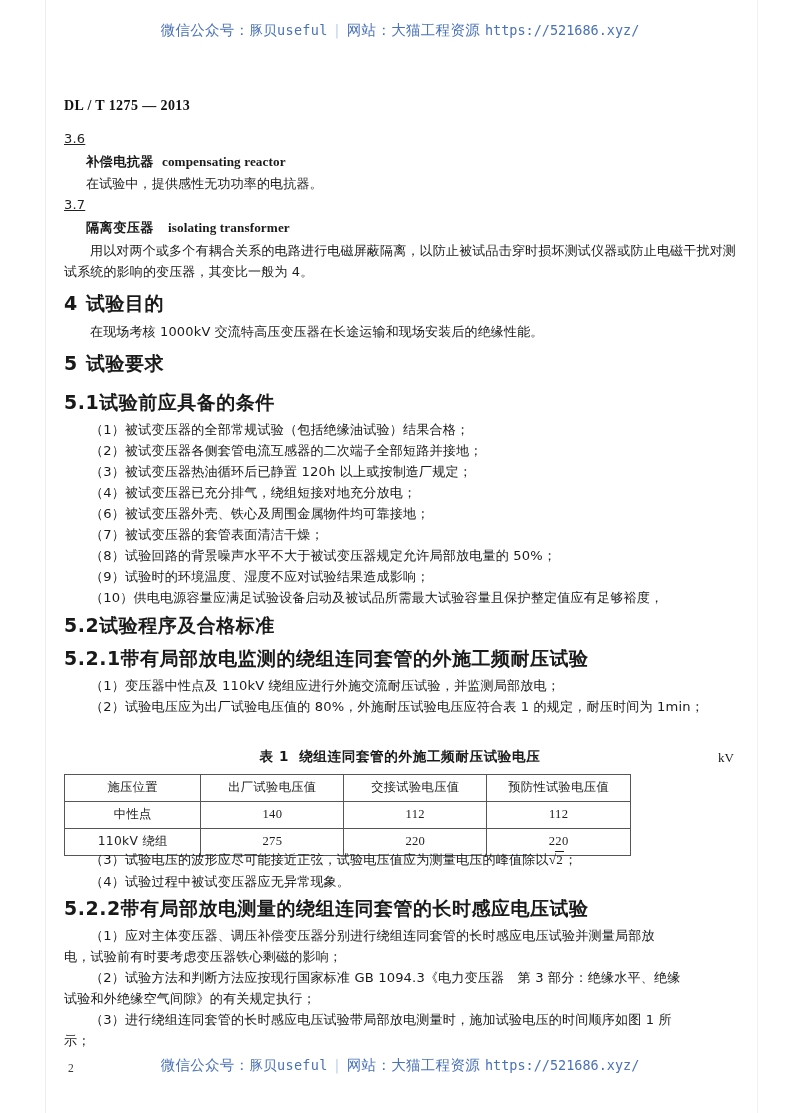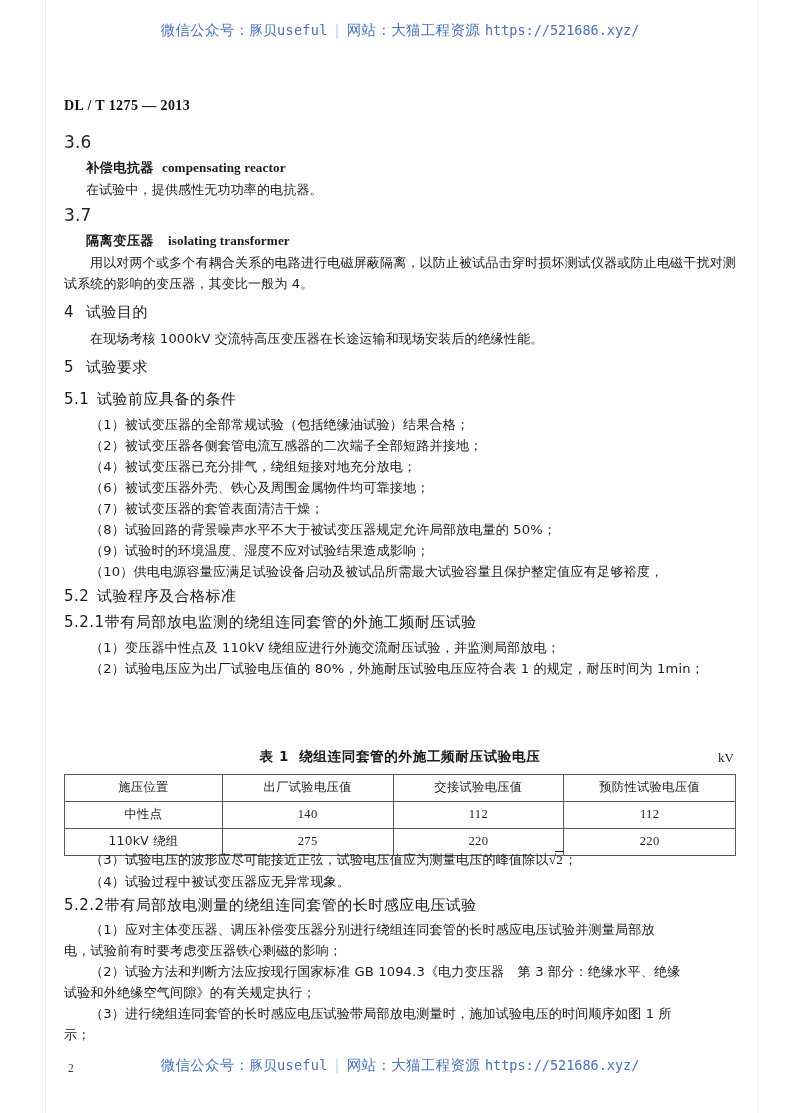--- a/index.html
+++ b/index.html
@@ -70,26 +70,27 @@
 
   
   .content {
     position: absolute;
     left: 64px;
     top: 128px;
     width: 672px;
   }
 
   .clause-num {
-    font-size: 17px;
+    font-size: 13px;
     color: #232323;
     line-height: 1.55;
     letter-spacing: .2px;
     margin: 0;
     padding: 1px 0 0 0;
+    text-decoration: underline;
   }
   .term-line {
     font-weight: bold;
     font-size: 13.2px;
     margin: 0;
     padding: 2px 0 0 22px;
     line-height: 1.6;
     letter-spacing: .4px;
   }
   .term-line .en {
@@ -105,22 +106,22 @@
     font-size: 13px;
     line-height: 1.62;
     text-align: justify;
     letter-spacing: .15px;
   }
   .para.noindent { text-indent: 0; }
 
   .heading {
     margin: 0;
     padding: 7px 0 3px 0;
-    font-weight: normal;
-    font-size: 15px;
+    font-weight: bold;
+    font-size: 19px;
     letter-spacing: .5px;
     line-height: 1.5;
   }
   .heading .hnum {
     display: inline-block;
     min-width: 22px;
   }
   .heading .hnum.wide { min-width: 33px; }
   .heading .hnum.xwide { min-width: 40px; }
 
@@ -152,21 +153,21 @@
   .table-unit {
     position: absolute;
     right: 2px;
     bottom: 8px;
     font-weight: normal;
     font-size: 13px;
     font-family: "Liberation Serif", "DejaVu Serif", serif;
     letter-spacing: 0;
   }
   table.t1 {
-    width: 672px;
+    width: 567px;
     border-collapse: collapse;
     border: 1.3px solid #3c3c3c;
     font-size: 12.3px;
   }
   table.t1 th, table.t1 td {
     border: 1px solid #55555a;
     text-align: center;
     padding: 4px 2px 5px 2px;
     font-weight: normal;
     letter-spacing: .3px;
@@ -247,20 +248,21 @@
     <p class="heading">
       <span class="hnum">5</span><span>试验要求</span>
     </p>
 
     <p class="heading">
       <span class="hnum wide">5.1</span><span>试验前应具备的条件</span>
     </p>
 
     <p class="list-item">（1）被试变压器的全部常规试验（包括绝缘油试验）结果合格；</p>
     <p class="list-item">（2）被试变压器各侧套管电流互感器的二次端子全部短路并接地；</p>
+    <p class="list-item">（3）被试变压器热油循环后已静置 120h 以上或按制造厂规定；</p>
     <p class="list-item">（4）被试变压器已充分排气，绕组短接对地充分放电；</p>
     <p class="list-item">（6）被试变压器外壳、铁心及周围金属物件均可靠接地；</p>
     <p class="list-item">（7）被试变压器的套管表面清洁干燥；</p>
     <p class="list-item">（8）试验回路的背景噪声水平不大于被试变压器规定允许局部放电量的 50%；</p>
     <p class="list-item">（9）试验时的环境温度、湿度不应对试验结果造成影响；</p>
     <p class="list-item">（10）供电电源容量应满足试验设备启动及被试品所需最大试验容量且保护整定值应有足够裕度，</p>
 
     <p class="heading" style="padding-top:3px;">
       <span class="hnum wide">5.2</span><span>试验程序及合格标准</span>
     </p>

